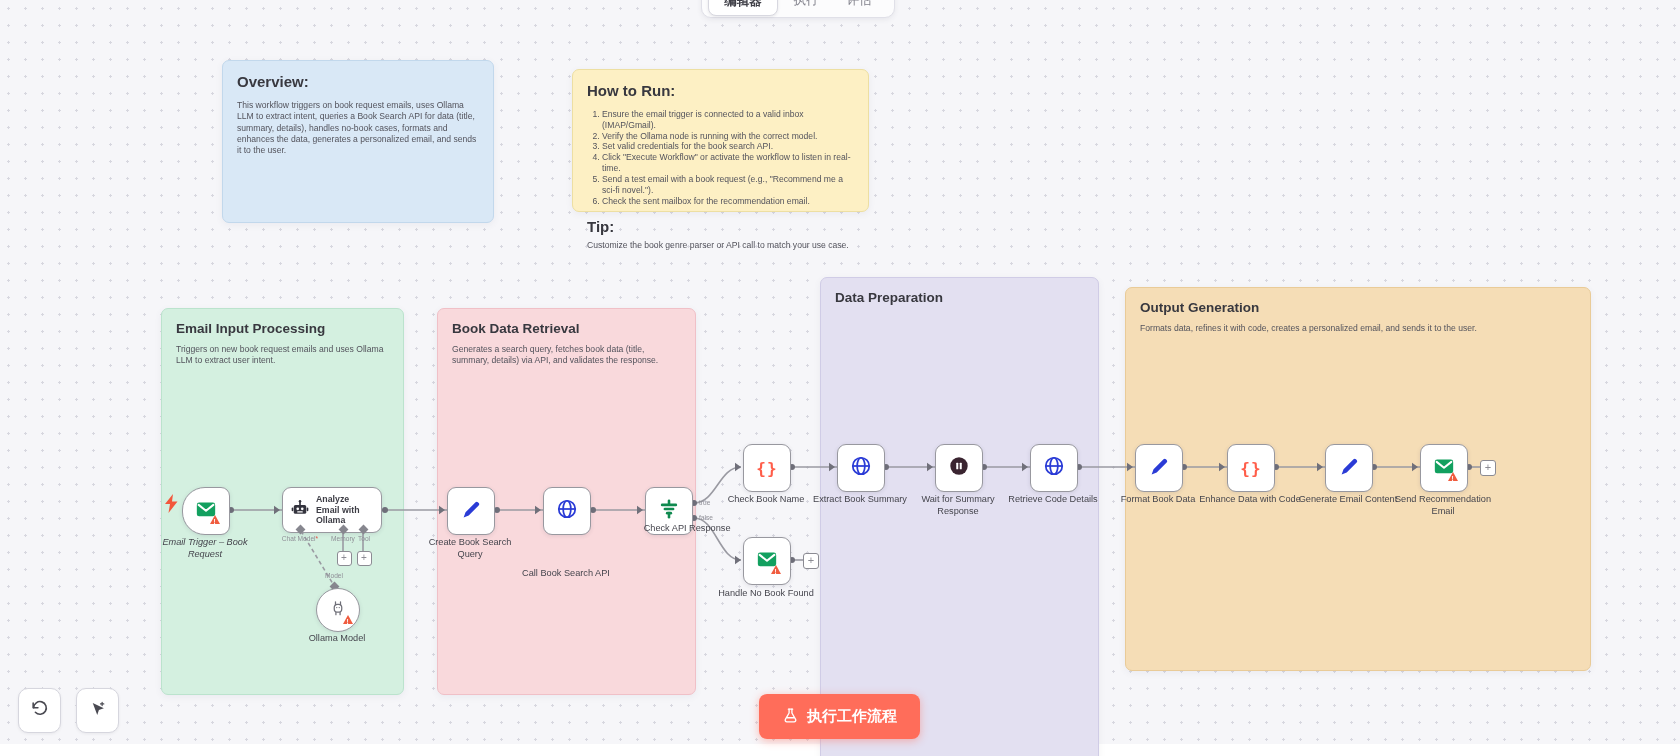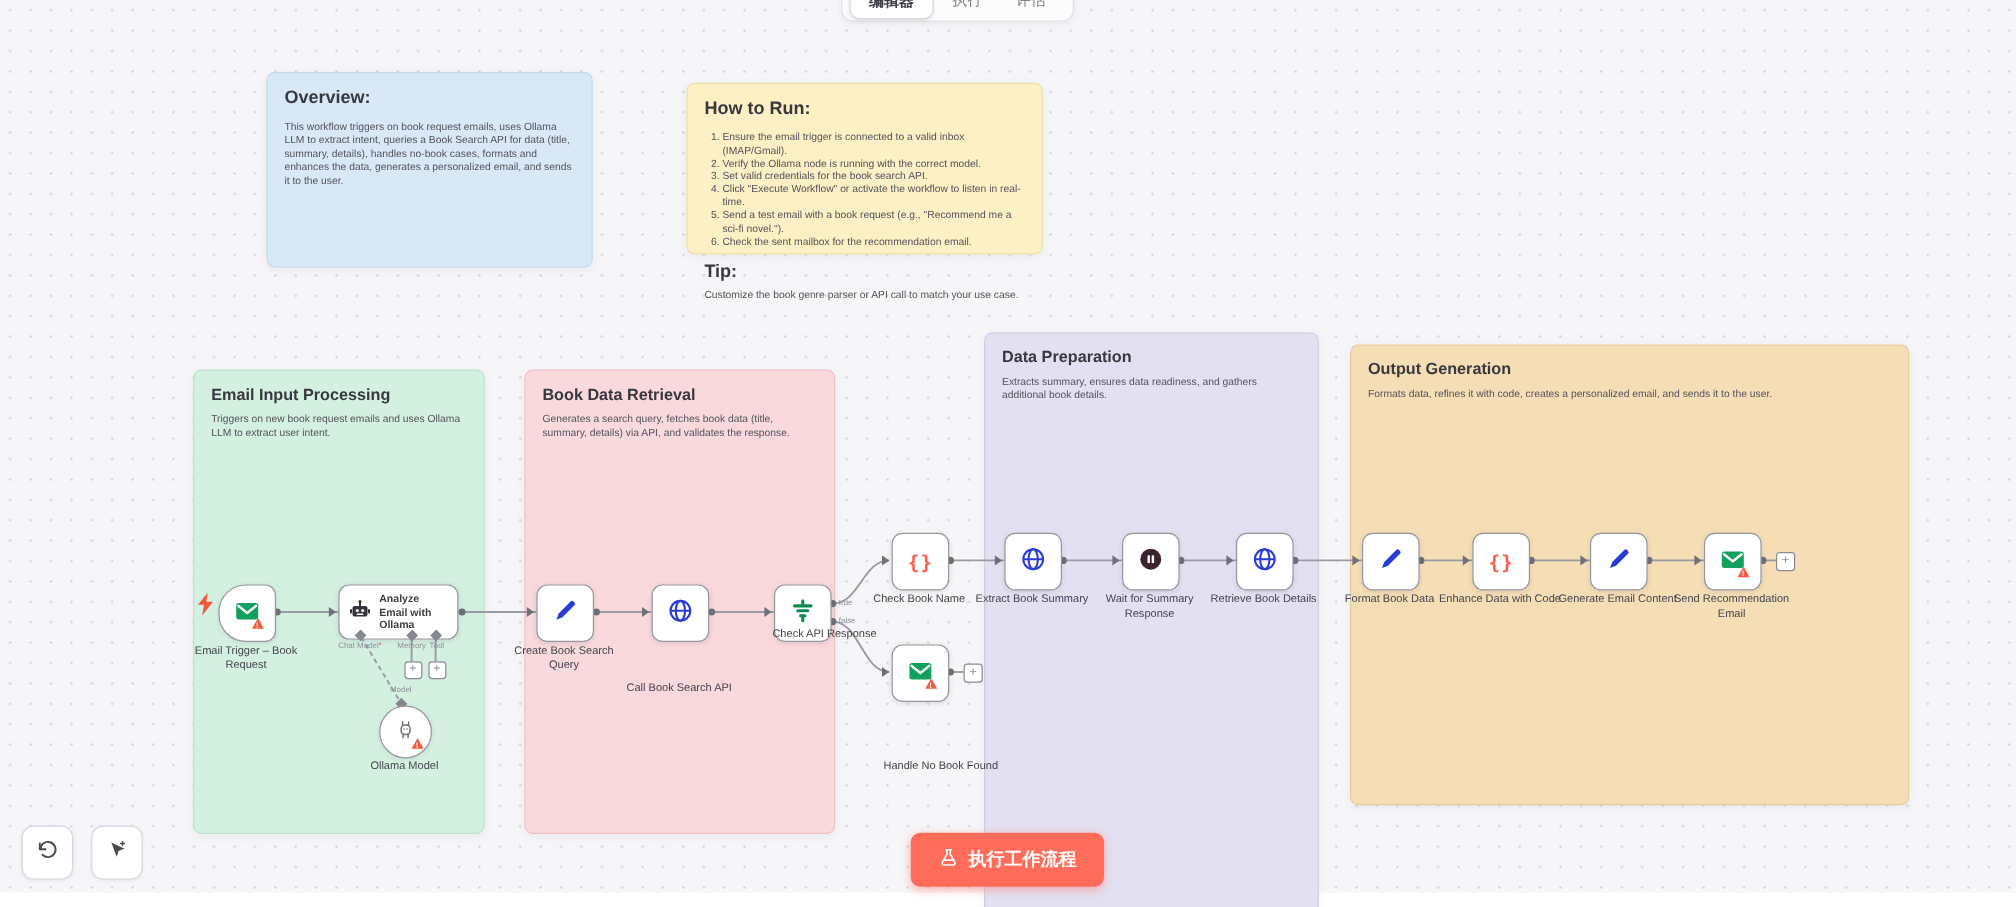--- a/index.html
+++ b/index.html
@@ -106,21 +106,20 @@
     <p>Triggers on new book request emails and uses Ollama LLM to extract user intent.</p>
   </div>
 
   <div class="sticky st-red" style="left:437px;top:308px;width:259px;height:387px;">
     <h3>Book Data Retrieval</h3>
     <p>Generates a search query, fetches book data (title, summary, details) via API, and validates the response.</p>
   </div>
 
   <div class="sticky st-purple" style="left:820px;top:277px;width:279px;height:490px;">
     <h3>Data Preparation</h3>
-    <p>Extracts summary, ensures data readiness, and gathers additional book details.</p>
   </div>
 
   <div class="sticky st-orange" style="left:1125px;top:287px;width:466px;height:384px;">
     <h3>Output Generation</h3>
     <p>Formats data, refines it with code, creates a personalized email, and sends it to the user.</p>
   </div>
 
   <svg class="edges" width="1680" height="756">
     <g stroke="#9a9aa2" stroke-width="1.6" fill="none">
       <path d="M231,510 H282"></path>
@@ -181,21 +180,21 @@
   </div>
   <div class="node trigger" style="left:182px;top:487px;">
     <span>
       <svg viewBox="0 0 24 24" width="22" height="22">
           <rect x="2" y="5" width="20" height="15" rx="2.5" fill="#12a05f"></rect>
           <path d="M4 7.5 L12 14 L20 7.5" fill="none" stroke="#fff" stroke-width="2.2" stroke-linecap="round" stroke-linejoin="round"></path>
         </svg>
     </span>
     <span class="warn" style="left:27px;top:27px;position:absolute;"></span>
   </div>
-  <div class="nlabel" style="left:205px;top:537px;width:100px;">Email Trigger – Book Request</div>
+  <div class="nlabel" style="left:205px;top:537px;width:100px;font-style:italic;">Email Trigger – Book Request</div>
 
   <div class="node wide" style="left:282px;top:487px;">
     <span>
       <svg viewBox="0 0 24 24" width="20" height="20">
           <rect x="11" y="4" width="2" height="5" fill="#33333d"></rect>
           <circle cx="12" cy="4" r="1.5" fill="#33333d"></circle>
           <rect x="4.5" y="8.5" width="15" height="10.5" rx="2" fill="#33333d"></rect>
           <rect x="2" y="11.5" width="2" height="4.5" rx="1" fill="#33333d"></rect>
           <rect x="20" y="11.5" width="2" height="4.5" rx="1" fill="#33333d"></rect>
           <circle cx="9.3" cy="13" r="1.6" fill="#fff"></circle>
@@ -294,21 +293,21 @@
 
   <div class="node" style="left:1030px;top:444px;">
     <span>
       <svg viewBox="0 0 24 24" width="22" height="22" fill="none" stroke="#2a3bd6" stroke-width="1.9">
           <circle cx="12" cy="12" r="9"></circle>
           <ellipse cx="12" cy="12" rx="4.2" ry="9"></ellipse>
           <path d="M3 12 H21"></path>
         </svg>
     </span>
   </div>
-  <div class="nlabel" style="left:1053px;top:494px;">Retrieve Book Details</div>
+  <div class="nlabel" style="left:1053px;top:494px;">Retrieve Code Details</div>
 
   <div class="node" style="left:1135px;top:444px;">
     <span>
       <svg viewBox="0 0 24 24" width="21" height="21">
           <path d="M3 21 L5.2 15.2 L16.6 3.8 A1.9 1.9 0 0 1 19.3 3.8 L20.2 4.7 A1.9 1.9 0 0 1 20.2 7.4 L8.8 18.8 Z" fill="#2a3bd6"></path>
         </svg>
     </span>
   </div>
   <div class="nlabel" style="left:1158px;top:494px;">Format Book Data</div>
 
@@ -340,21 +339,21 @@
 
   <div class="node" style="left:743px;top:537px;">
     <span>
       <svg viewBox="0 0 24 24" width="22" height="22">
           <rect x="2" y="5" width="20" height="15" rx="2.5" fill="#12a05f"></rect>
           <path d="M4 7.5 L12 14 L20 7.5" fill="none" stroke="#fff" stroke-width="2.2" stroke-linecap="round" stroke-linejoin="round"></path>
         </svg>
     </span>
     <span class="warn" style="left:27px;top:27px;position:absolute;"></span>
   </div>
-  <div class="nlabel" style="left:784px;top:588px;margin-top:45px;">Handle No Book Found</div>
+  <div class="nlabel" style="left:766px;top:588px;">Handle No Book Found</div>
   <span class="endbox" style="left:803px;top:553px;">+</span>
 
   <div class="ctrlbtn" style="left:18px;top:688px;">
     <span>
       <svg viewBox="0 0 24 24" width="19" height="19" fill="none" stroke="#4a4a52" stroke-width="2" stroke-linecap="round" stroke-linejoin="round">
           <path d="M4 5 V11 H10"></path>
           <path d="M4.6 11 A8 8 0 1 1 6.8 16.8"></path>
         </svg>
     </span>
   </div>

